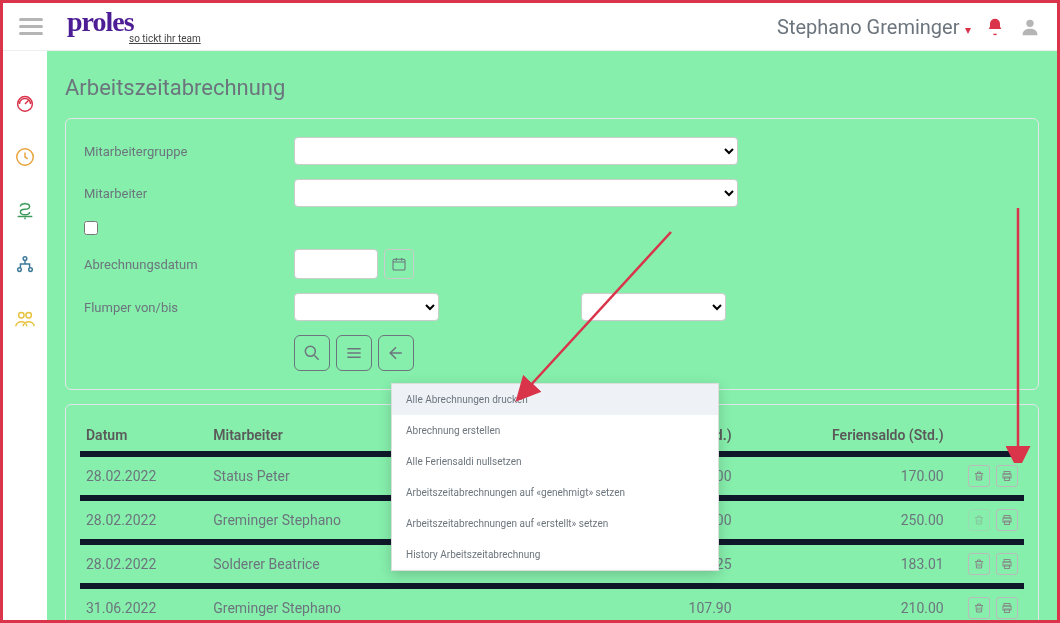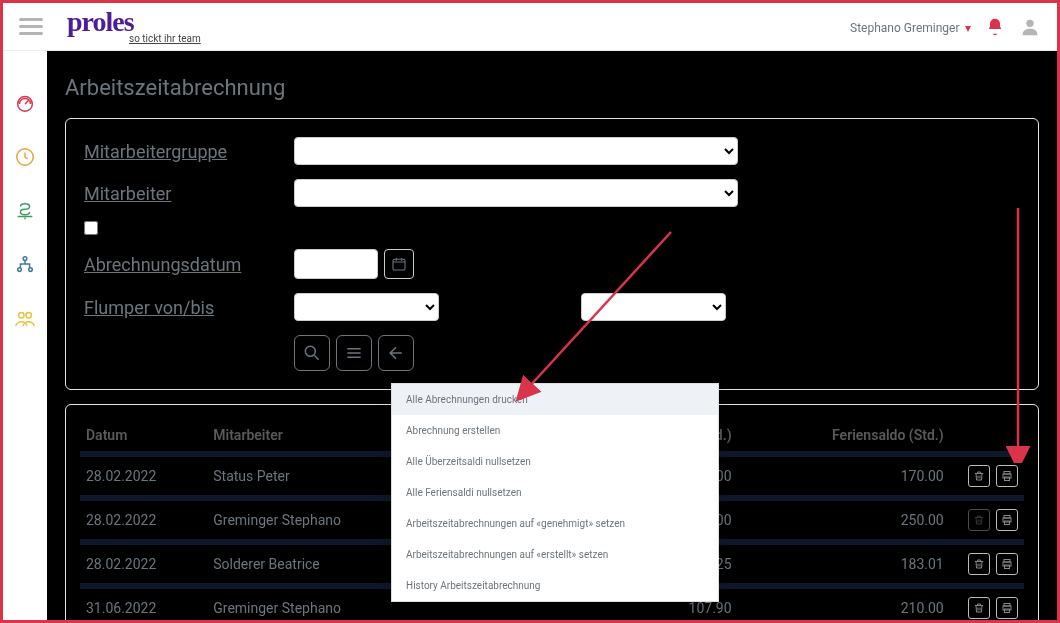--- a/index.html
+++ b/index.html
@@ -4,32 +4,32 @@
 <style>
 * { box-sizing: border-box; margin: 0; padding: 0; }
 body { font-family: -apple-system, BlinkMacSystemFont, "Segoe UI", Roboto, sans-serif; font-size: 14px; color: #6c757d; background: #fff; border: 3px solid #d9344a; width: 1060px; height: 623px; overflow: hidden; position: relative; }
 .topbar { height: 48px; display: flex; align-items: center; padding: 0 16px; border-bottom: 1px solid #eee; }
 .hamburger { width: 24px; height: 24px; display: flex; flex-direction: column; justify-content: center; gap: 4px; cursor: pointer; margin-right: 24px; }
 .hamburger span { display: block; height: 3px; background: #b5b5b5; border-radius: 2px; }
 .logo { font-family: Georgia, serif; font-size: 28px; font-weight: bold; color: #4c1d95; letter-spacing: -1px; line-height: 0.9; }
 .tagline { font-size: 10px; color: #444; margin-left: 62px; margin-top: -2px; text-decoration: underline; }
 .logo-wrap { display: flex; flex-direction: column; }
 .topbar-right { margin-left: auto; display: flex; align-items: center; gap: 14px; }
-.user-name { color: #6c757d; font-size: 12px; }
+.user-name { color: #6c757d; font-size: 20px; }
 .chev-down { color: #d9344a; font-size: 12px; margin-left: 2px; }
 .bell { color: #d9344a; }
 .avatar-ico { color: #b5b5b5; }
 .layout { display: flex; height: calc(100% - 48px); }
 .sidebar { width: 44px; display: flex; flex-direction: column; align-items: center; padding-top: 40px; gap: 30px; }
 .sidebar-item { width: 24px; height: 24px; display: flex; align-items: center; justify-content: center; cursor: pointer; }
-.content { flex: 1; padding: 24px 18px 0 18px; background: #000000; overflow: hidden; }
+.content { flex: 1; padding: 24px 18px 0 18px; background: #86efac; overflow: hidden; }
 .page-title { font-size: 22px; color: #6c757d; font-weight: 400; margin-bottom: 18px; }
 .card { border: 1px solid #e3e6e9; border-radius: 6px; padding: 18px 18px 18px 18px; margin-bottom: 14px; }
 .form-row { display: flex; align-items: center; margin-bottom: 14px; }
-.form-label { width: 210px; color: #6c757d; font-size: 18px; text-decoration: underline; }
+.form-label { width: 210px; color: #6c757d; font-size: 13px; }
 .form-select { width: 444px; height: 28px; border: 1px solid #ccc; border-radius: 4px; background: #fff; font-size: 13px; padding: 0 6px; }
 .form-select.sm { width: 145px; }
 .form-input { width: 84px; height: 30px; border: 1px solid #ccc; border-radius: 4px; padding: 0 6px; }
 .cal-btn { width: 30px; height: 30px; border: 1px solid #ccc; border-radius: 4px; margin-left: 6px; display: inline-flex; align-items: center; justify-content: center; color: #6c757d; }
 .checkbox { width: 14px; height: 14px; }
 .status-gap { display: inline-block; width: 142px; }
 .icon-btn-row { display: flex; gap: 6px; margin-left: 210px; }
 .icon-btn { width: 36px; height: 36px; border: 1px solid #6c757d; border-radius: 6px; display: flex; align-items: center; justify-content: center; cursor: pointer; color: #6c757d; }
 .table-card { border: 1px solid #e3e6e9; border-radius: 6px; padding: 14px 14px 0 14px; position: relative; }
 table { width: 100%; border-collapse: collapse; }
@@ -269,21 +269,20 @@
             </tr>
           </tbody>
       </table>
     </div>
   </div>
 </div>
 
 <div class="dropdown" id="dropdown">
     <div class="dropdown-item highlighted">Alle Abrechnungen drucken</div>
     <div class="dropdown-item">Abrechnung erstellen</div>
-    <div class="dropdown-item">Alle Überzeitsaldi nullsetzen</div>
     <div class="dropdown-item">Alle Feriensaldi nullsetzen</div>
     <div class="dropdown-item">Arbeitszeitabrechnungen auf «genehmigt» setzen</div>
     <div class="dropdown-item">Arbeitszeitabrechnungen auf «erstellt» setzen</div>
     <div class="dropdown-item">History Arbeitszeitabrechnung</div>
   </div>
 
 <svg class="arrow" style="left:508px; top:219px;" width="170" height="180">
   <defs>
       <marker id="ah1" markerWidth="10" markerHeight="10" refX="2" refY="5" orient="auto">
         <path d="M0,0 L10,5 L0,10 z" fill="#d9344a"></path>

